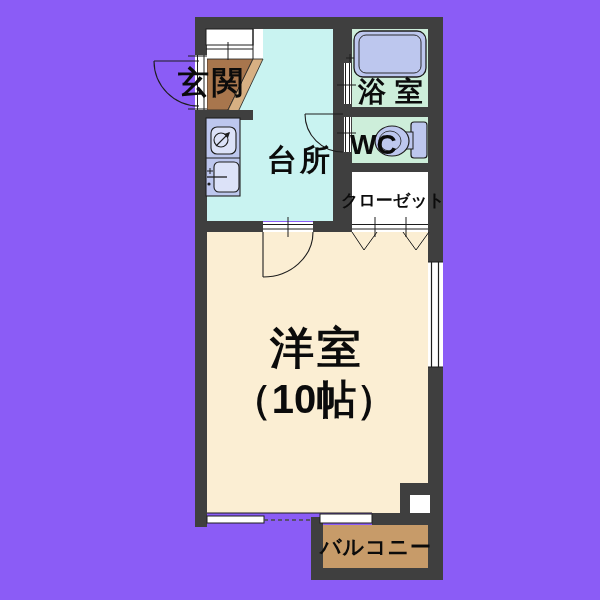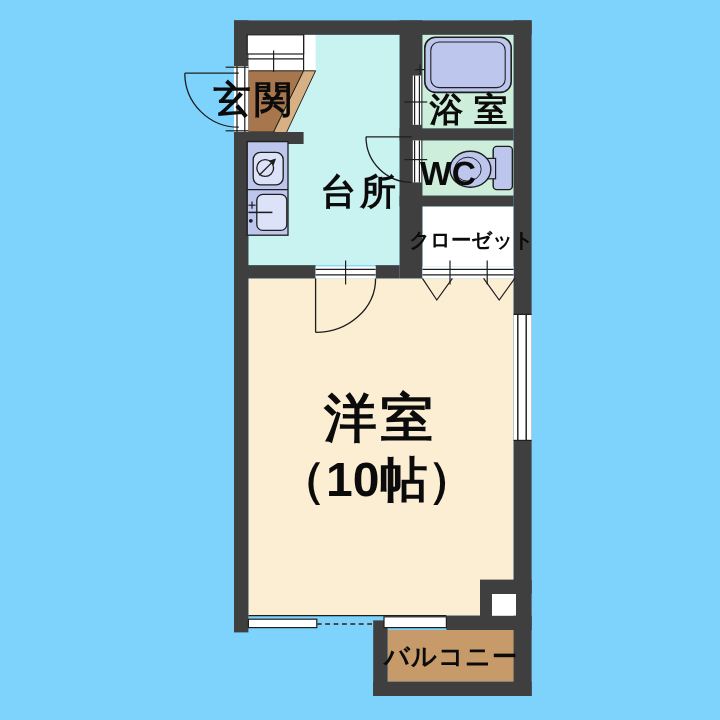--- a/index.html
+++ b/index.html
@@ -1,16 +1,16 @@
 <!DOCTYPE html>
 <html><head>
 <meta charset="utf-8">
 <style>
   html,body{margin:0;padding:0;background:#ffffff;}
-  #stage{position:relative;width:600px;height:600px;background:#7dd3fc;overflow:hidden;
+  #stage{position:relative;width:600px;height:600px;background:#8b5cf6;overflow:hidden;
          font-family:"Liberation Sans","DejaVu Sans",sans-serif;}
   svg{position:absolute;left:0;top:0;}
   text{font-family:"Liberation Sans","DejaVu Sans",sans-serif;font-weight:bold;fill:#0b0b0b;}
 </style>
 </head>
 <body>
 
 <div id="stage">
 <svg width="600" height="600" viewBox="0 0 600 600">
 

